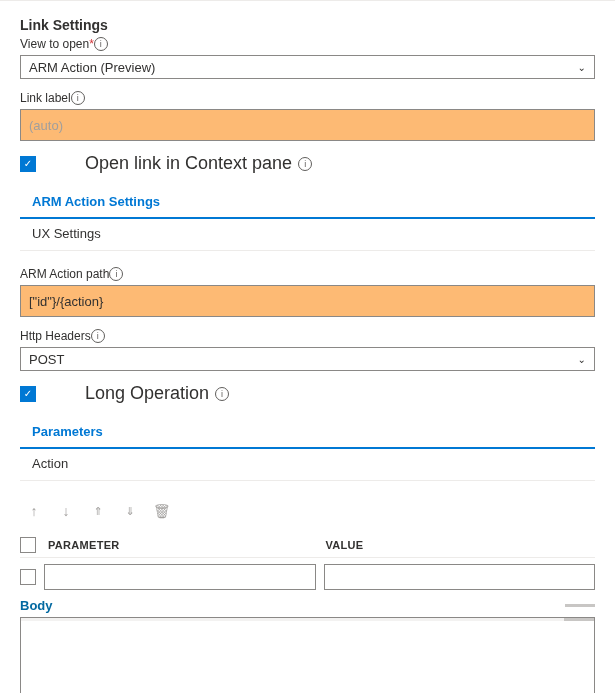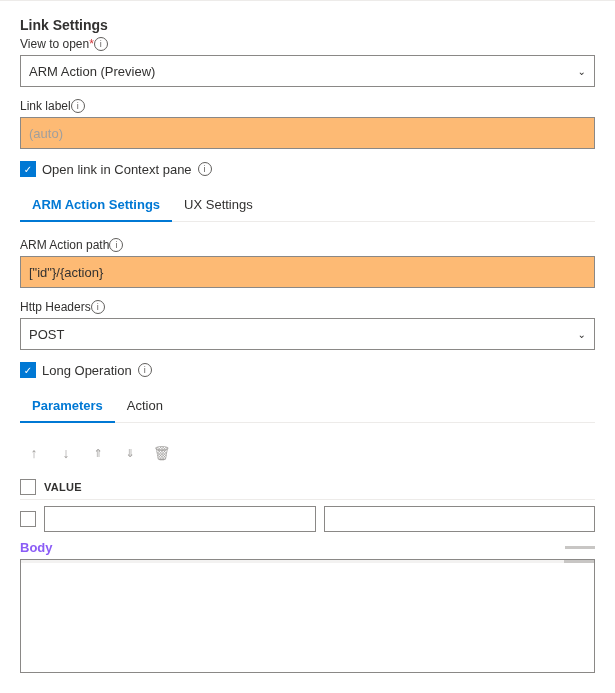--- a/index.html
+++ b/index.html
@@ -38,21 +38,21 @@
       width: 14px;
       height: 14px;
       border: 1px solid #605e5c;
       border-radius: 50%;
       font-size: 9px;
       color: #605e5c;
       cursor: pointer;
     }
     .dropdown-field {
       width: 100%;
-      height: 32px;
+      height: 24px;
       border: 1px solid #8a8886;
       background: #fff;
       display: flex;
       align-items: center;
       justify-content: space-between;
       padding: 0 8px;
       cursor: pointer;
       font-size: 13px;
       color: #323130;
     }
@@ -88,27 +88,29 @@
       align-items: center;
       justify-content: center;
       cursor: pointer;
       flex-shrink: 0;
     }
     .checkbox-blue .checkmark {
       color: #fff;
       font-size: 10px;
     }
     .checkbox-label {
-      font-size: 13px;
-      color: #323130;
+      font-size: 18px;
+      color: #323130;
+      margin-left: 43px;
     }
     .tabs-bar {
       display: flex;
       border-bottom: 1px solid #edebe9;
       margin: 12px 0 16px 0;
+      flex-direction: column;
     }
     .tab {
       padding: 8px 12px;
       font-size: 13px;
       cursor: pointer;
       color: #323130;
       border-bottom: 2px solid transparent;
       margin-bottom: -1px;
     }
     .tab.active {
@@ -186,21 +188,21 @@
       background: #fff;
       padding: 0 6px;
       font-size: 12px;
     }
     .body-section {
       margin-top: 8px;
     }
     .body-label {
       font-size: 13px;
       font-weight: 600;
-      color: #8b5cf6;
+      color: #0369a1;
       margin-bottom: 4px;
       display: flex;
       align-items: center;
       justify-content: space-between;
     }
     .body-textarea {
       width: 100%;
       height: 110px;
       border: 1px solid #8a8886;
       border-top: none;
@@ -303,20 +305,21 @@
     <button class="toolbar-btn" title="Move up">↑</button>
     <button class="toolbar-btn" title="Move down">↓</button>
     <button class="toolbar-btn" title="Move to top" style="font-size:11px;">⇑</button>
     <button class="toolbar-btn" title="Move to bottom" style="font-size:11px;">⇓</button>
     <button class="toolbar-btn" title="Delete">🗑</button>
   </div>
 
   <div>
     <div class="table-header-row">
       <div class="table-checkbox"></div>
+      <div class="col-header col-param">PARAMETER</div>
       <div class="col-header col-value">VALUE</div>
     </div>
     <div class="table-data-row">
       <div class="row-checkbox"></div>
       <input class="row-input" type="text" style="">
       <input class="row-input" type="text" style="">
     </div>
   </div>
 
   <div class="body-section">

